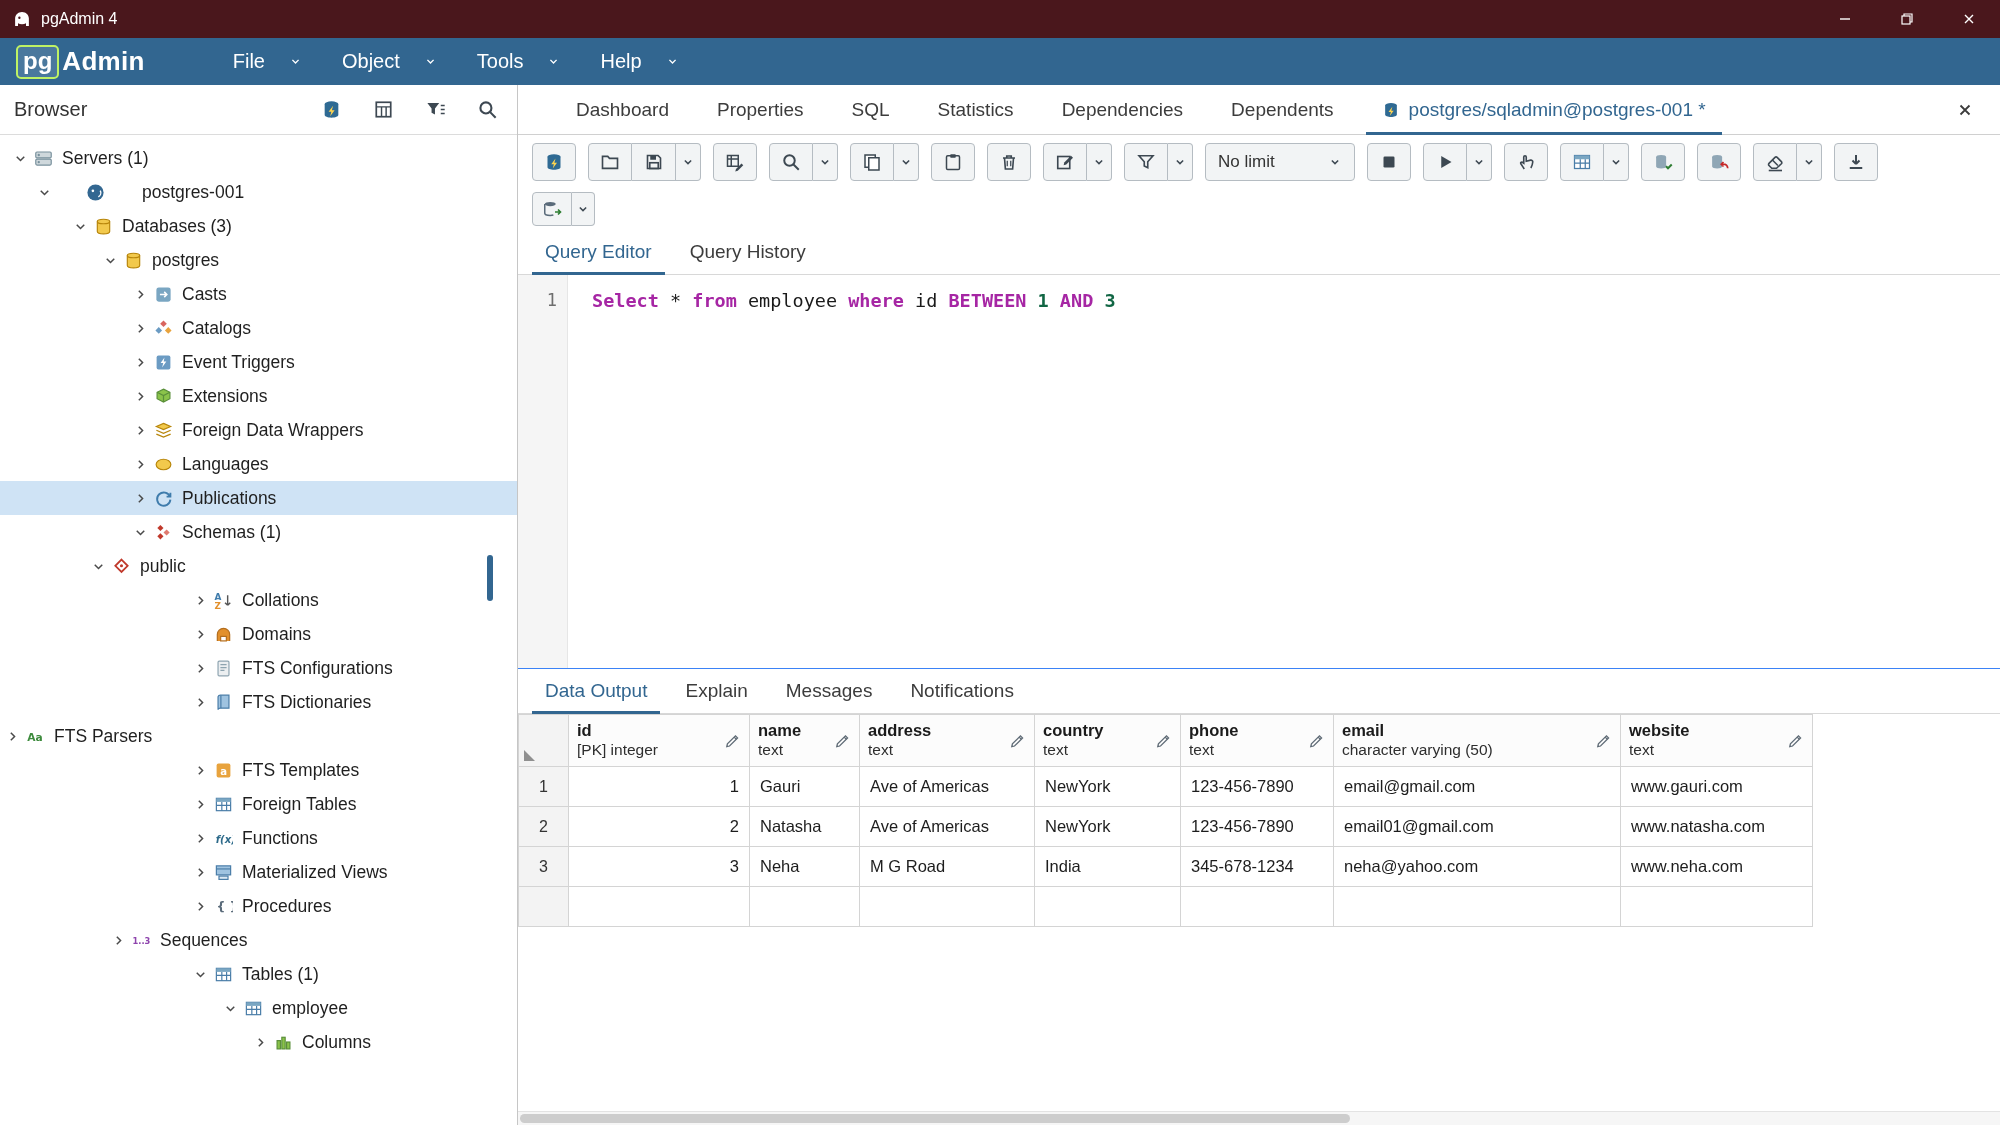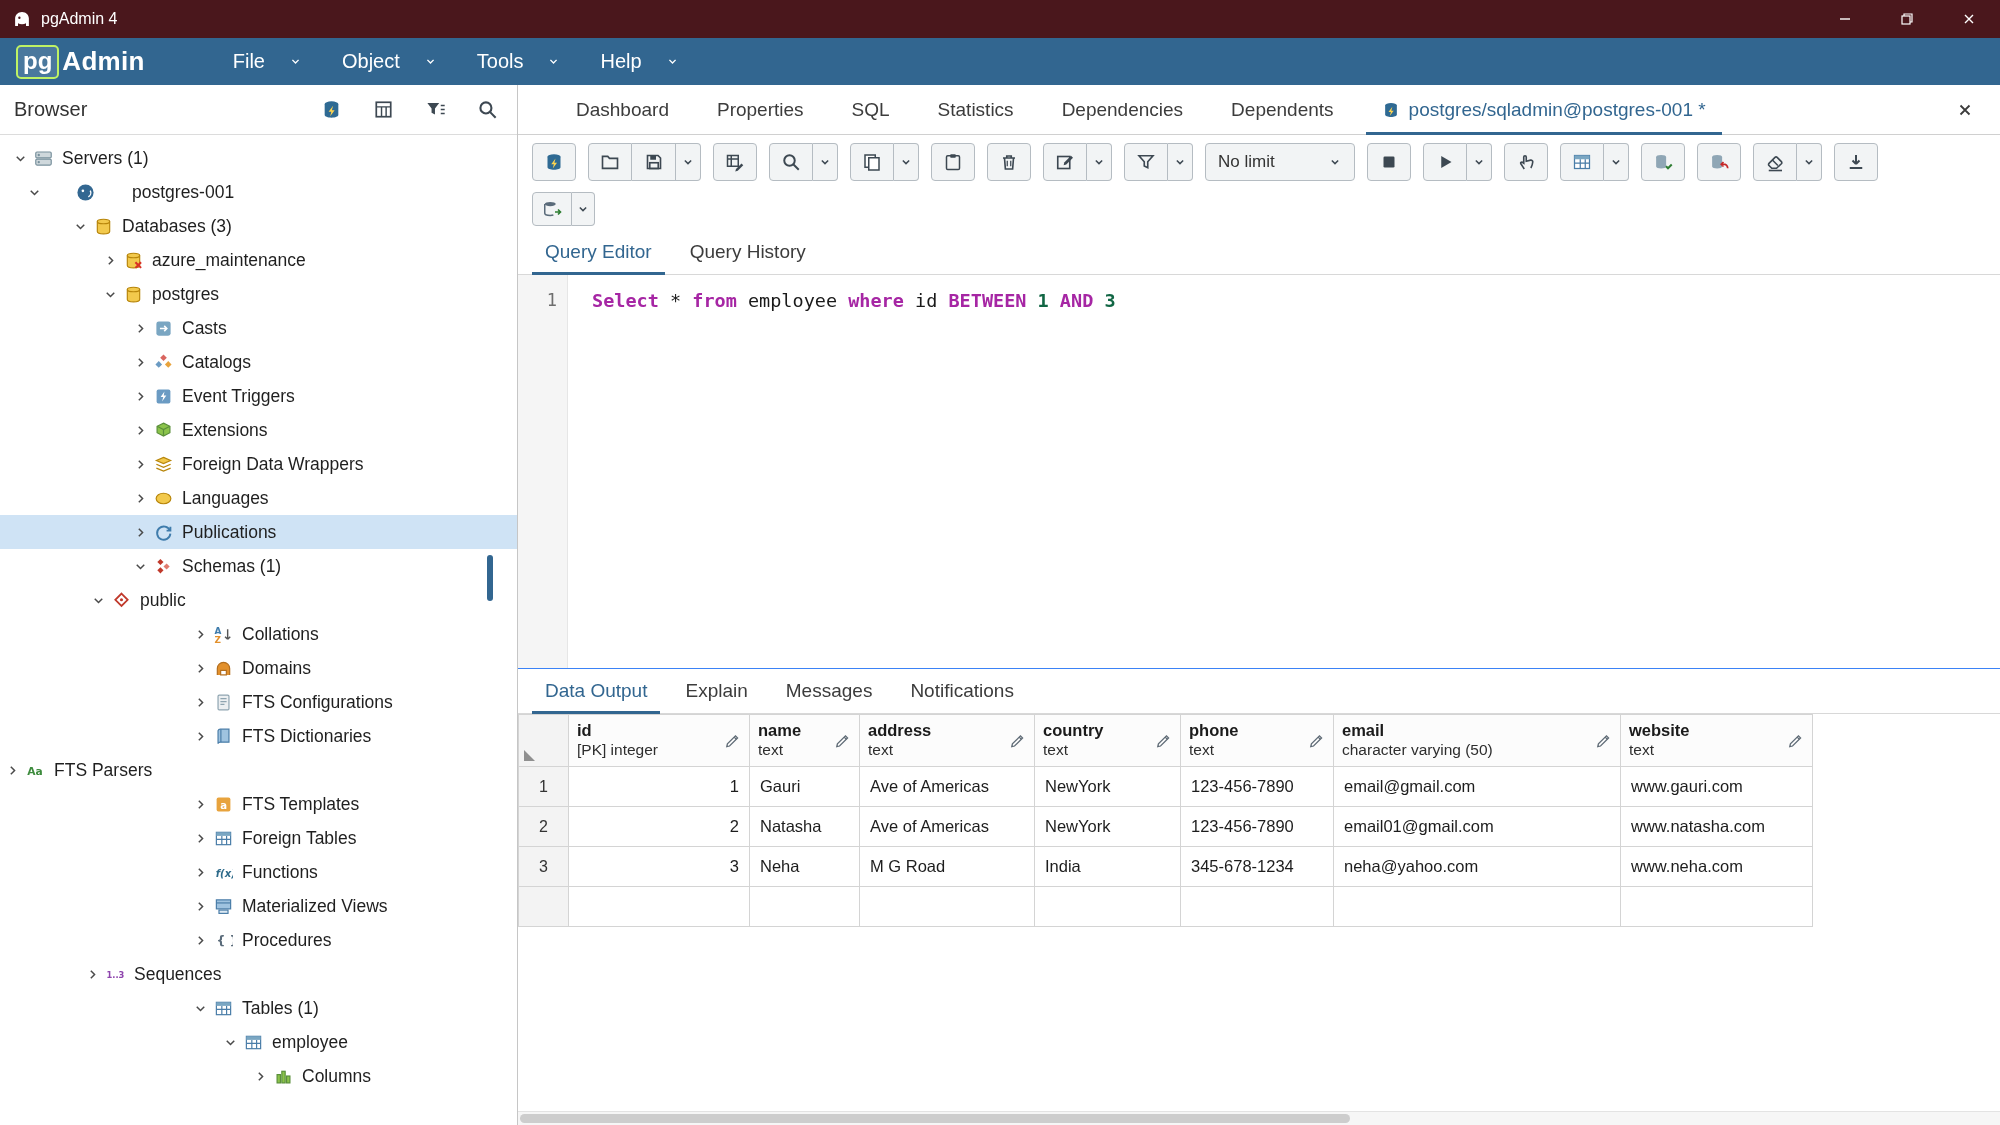--- a/index.html
+++ b/index.html
@@ -224,21 +224,21 @@
             <span class="tree-icon">
               <svg width="19" height="19" viewBox="0 0 16 16">
                 <rect x="1.5" y="2.5" width="13" height="5" rx="1" fill="#cfd8dc" stroke="#78909c"></rect>
                 <rect x="1.5" y="8.5" width="13" height="5" rx="1" fill="#cfd8dc" stroke="#78909c"></rect>
                 <circle cx="4" cy="5" r="1" fill="#78909c"></circle>
                 <circle cx="4" cy="11" r="1" fill="#78909c"></circle>
               </svg>
             </span>
             <span class="tree-label">Servers (1)</span>
           </div>
-          <div class="tree-row" style="padding-left: 22px; gap: 28px;">
+          <div class="tree-row" style="padding-left: 32px; gap: 28px;">
             <span class="chevron">
               <svg width="15" height="15" viewBox="0 0 16 16">
                 <path d="M4 6.2l4 4 4-4" fill="none" stroke="#4a4a4a" stroke-width="1.6"></path>
               </svg>
             </span>
             <span class="tree-icon">
               <svg width="19" height="19" viewBox="0 0 16 16">
                 <circle cx="8" cy="8" r="6.8" fill="#336791"></circle>
                 <circle cx="5.8" cy="6.6" r="1.1" fill="#fff"></circle>
                 <path d="M10.4 11.6c1.9-1 2.6-3.3 1.6-5.2" stroke="#fff" stroke-width="1.2" fill="none"></path>
@@ -256,35 +256,20 @@
               <svg width="19" height="19" viewBox="0 0 16 16">
                 <path d="M2.8 3.8v8.4c0 1.2 2.3 2 5.2 2s5.2-.8 5.2-2V3.8" fill="#f2c94c" stroke="#b8860b"></path>
                 <ellipse cx="8" cy="3.8" rx="5.2" ry="1.9" fill="#f2c94c" stroke="#b8860b"></ellipse>
               </svg>
             </span>
             <span class="tree-label">Databases (3)</span>
           </div>
           <div class="tree-row" style="padding-left: 98px;">
             <span class="chevron">
               <svg width="15" height="15" viewBox="0 0 16 16">
-                <path d="M6.2 4l4 4-4 4" fill="none" stroke="#4a4a4a" stroke-width="1.6"></path>
-              </svg>
-            </span>
-            <span class="tree-icon">
-              <svg width="19" height="19" viewBox="0 0 16 16">
-                <path d="M2.8 3.8v8.4c0 1.2 2.3 2 5.2 2s5.2-.8 5.2-2V3.8" fill="#f2c94c" stroke="#b8860b"></path>
-                <ellipse cx="8" cy="3.8" rx="5.2" ry="1.9" fill="#f2c94c" stroke="#b8860b"></ellipse>
-                <path d="M9.6 9.4l4.8 4.8M14.4 9.4l-4.8 4.8" stroke="#d93025" stroke-width="1.7"></path>
-              </svg>
-            </span>
-            <span class="tree-label">azure_maintenance</span>
-          </div>
-          <div class="tree-row" style="padding-left: 98px;">
-            <span class="chevron">
-              <svg width="15" height="15" viewBox="0 0 16 16">
                 <path d="M4 6.2l4 4 4-4" fill="none" stroke="#4a4a4a" stroke-width="1.6"></path>
               </svg>
             </span>
             <span class="tree-icon">
               <svg width="19" height="19" viewBox="0 0 16 16">
                 <path d="M2.8 3.8v8.4c0 1.2 2.3 2 5.2 2s5.2-.8 5.2-2V3.8" fill="#f2c94c" stroke="#b8860b"></path>
                 <ellipse cx="8" cy="3.8" rx="5.2" ry="1.9" fill="#f2c94c" stroke="#b8860b"></ellipse>
               </svg>
             </span>
             <span class="tree-label">postgres</span>
@@ -549,21 +534,21 @@
                 <path d="M6.2 4l4 4-4 4" fill="none" stroke="#4a4a4a" stroke-width="1.6"></path>
               </svg>
             </span>
             <span class="tree-icon">
               <svg width="19" height="19" viewBox="0 0 16 16">
                 <text x="2" y="12" font-size="10.5" font-weight="bold" fill="#5a6b7a" font-family="DejaVu Sans">{ }</text>
               </svg>
             </span>
             <span class="tree-label">Procedures</span>
           </div>
-          <div class="tree-row" style="padding-left: 80px;">
+          <div class="tree-row" style="padding-left: 106px;">
             <span class="chevron">
               <svg width="15" height="15" viewBox="0 0 16 16">
                 <path d="M6.2 4l4 4-4 4" fill="none" stroke="#4a4a4a" stroke-width="1.6"></path>
               </svg>
             </span>
             <span class="tree-icon">
               <svg width="19" height="19" viewBox="0 0 16 16">
                 <text x="0.4" y="11" font-size="7" font-weight="bold" fill="#8e44ad" font-family="DejaVu Sans">1..3</text>
               </svg>
             </span>

